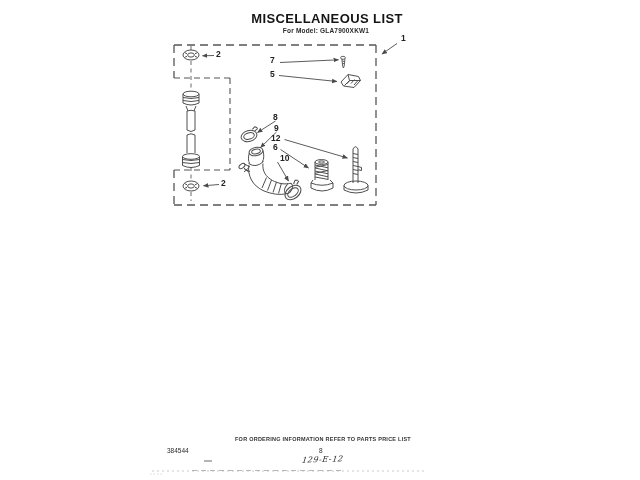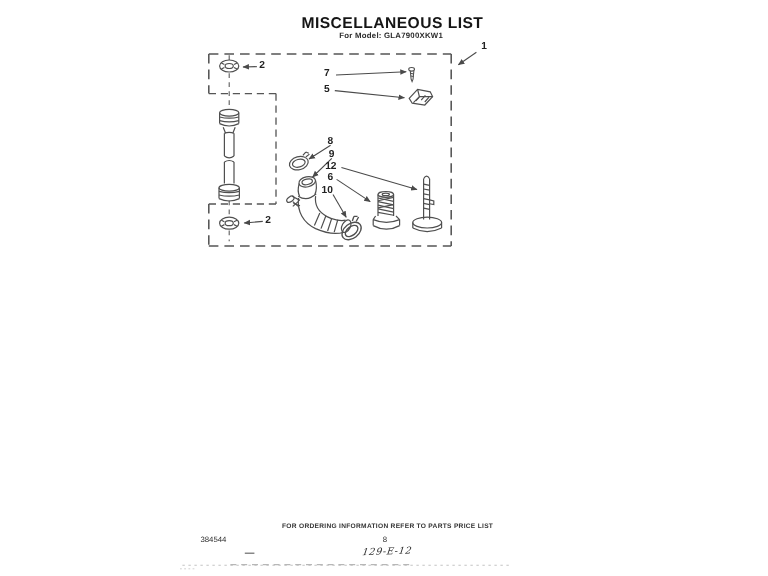--- a/index.html
+++ b/index.html
@@ -183,18 +183,18 @@
 
 <div class="abs callout" style="top:34px;left:401px;">1</div>
 <div class="abs callout" style="top:50px;left:216px;">2</div>
 <div class="abs callout" style="top:179px;left:221px;">2</div>
 <div class="abs callout" style="top:56px;left:270px;">7</div>
 <div class="abs callout" style="top:70px;left:270px;">5</div>
 <div class="abs callout" style="top:113px;left:273px;">8</div>
 <div class="abs callout" style="top:124px;left:274px;">9</div>
 <div class="abs callout" style="top:134px;left:271px;">12</div>
 <div class="abs callout" style="top:143px;left:273px;">6</div>
-<div class="abs callout" style="top:154px;left:268px;">10</div>
+<div class="abs callout" style="top:154px;left:280px;">10</div>
 
 <div class="abs footer-note">FOR ORDERING INFORMATION REFER TO PARTS PRICE LIST</div>
 <div class="abs doc-number">384544</div>
 <div class="abs page-number">8</div>
 <div class="abs handwritten">129-E-12</div>
 
 </body></html>

